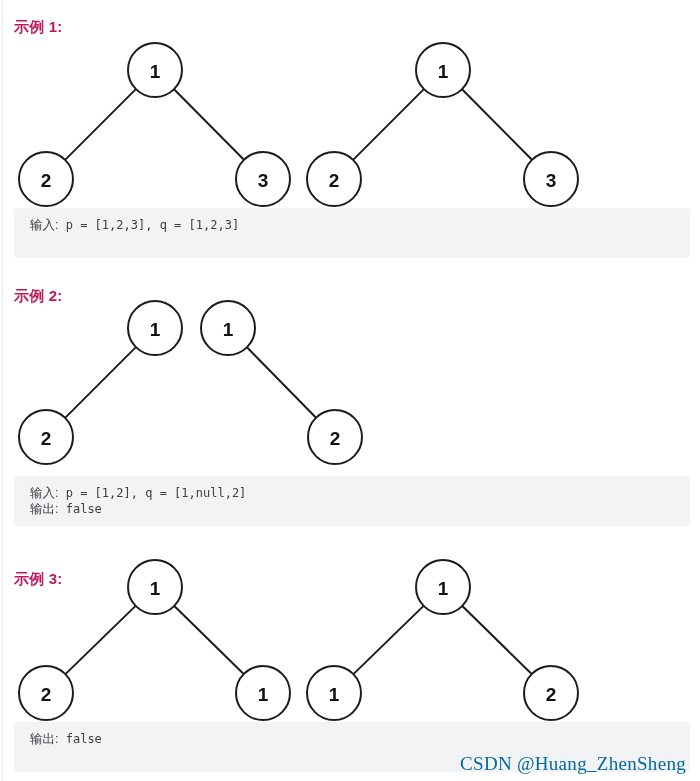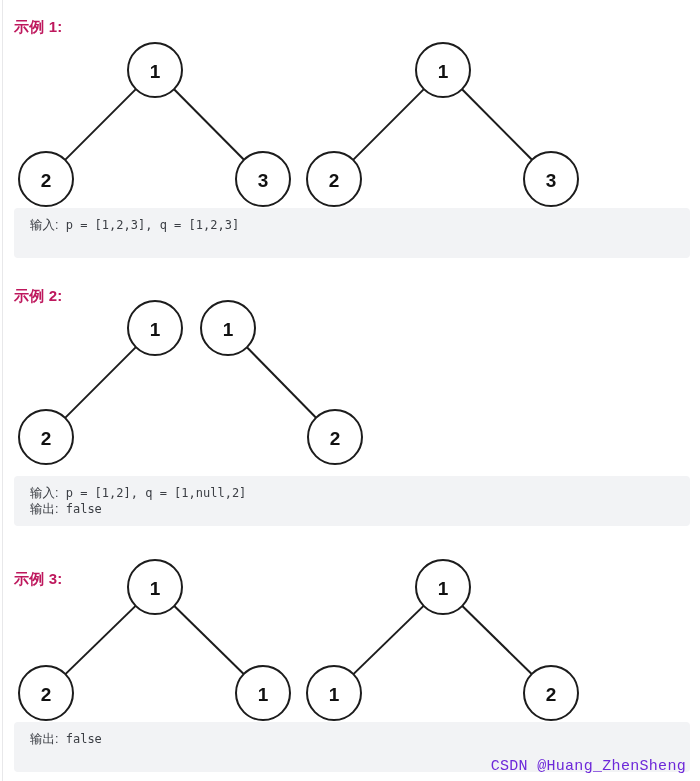--- a/index.html
+++ b/index.html
@@ -83,23 +83,23 @@
   }
   .edge-line {
     stroke: #1c1c1c;
     stroke-width: 2;
     fill: none;
   }
   .watermark {
     position: absolute;
     right: 14px;
     bottom: 6px;
-    font-family: Liberation Mono, monospace;
-    font-size: 15px;
-    color: #6d28d9;
+    font-family: Liberation Serif, serif;
+    font-size: 19px;
+    color: #0369a1;
     letter-spacing: 0.3px;
     white-space: nowrap;
   }
 </style>
 </head>
 <body>
 
 <div class="page">
 
   <div class="left-rule"></div>

